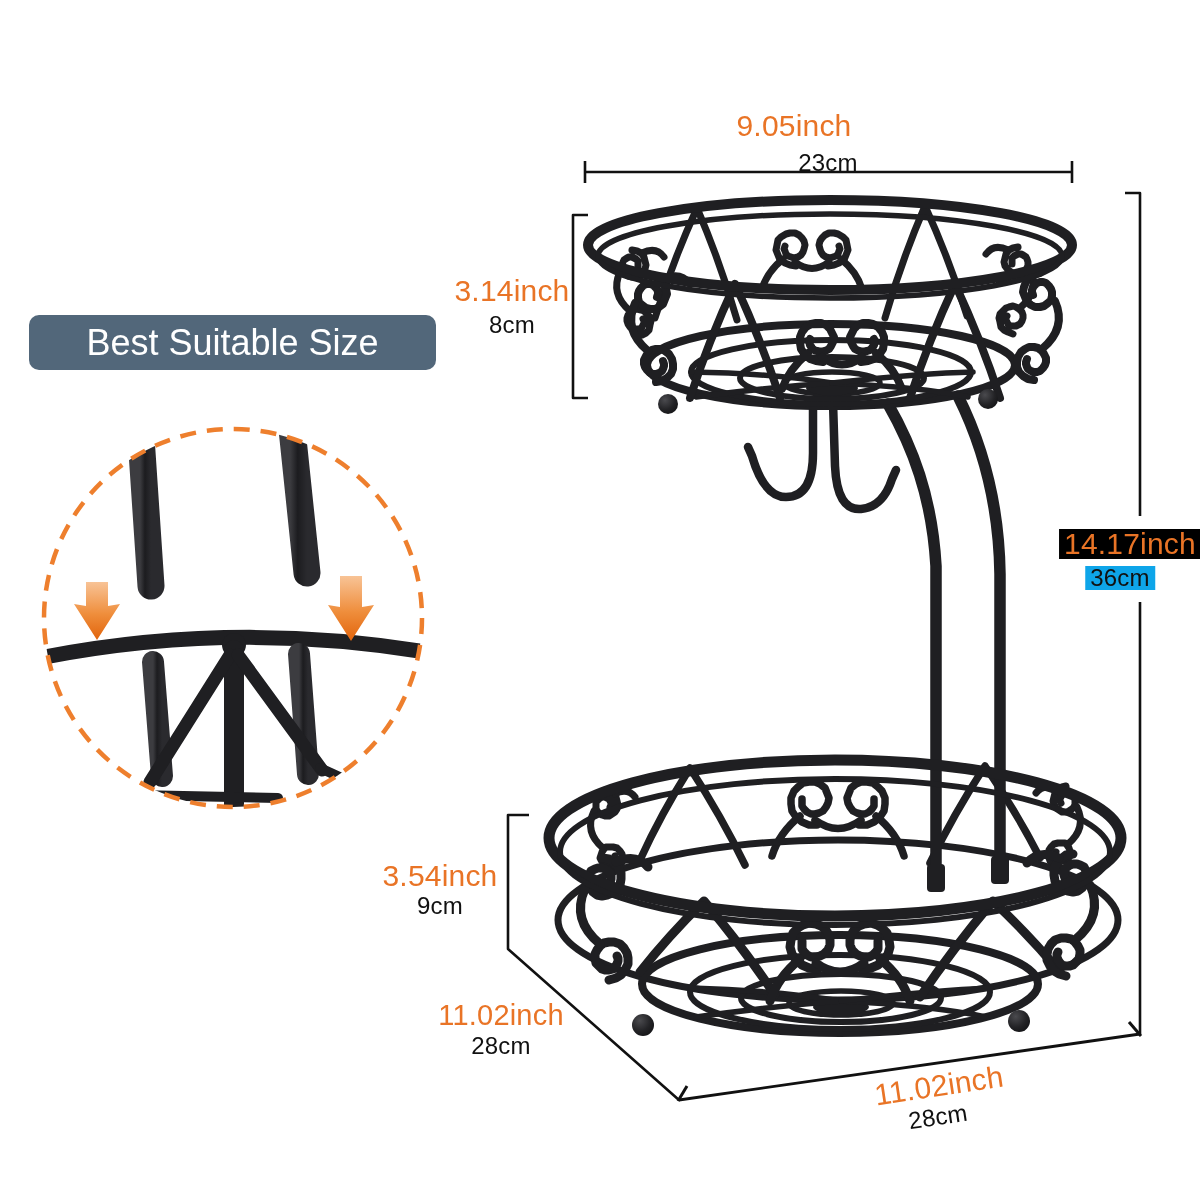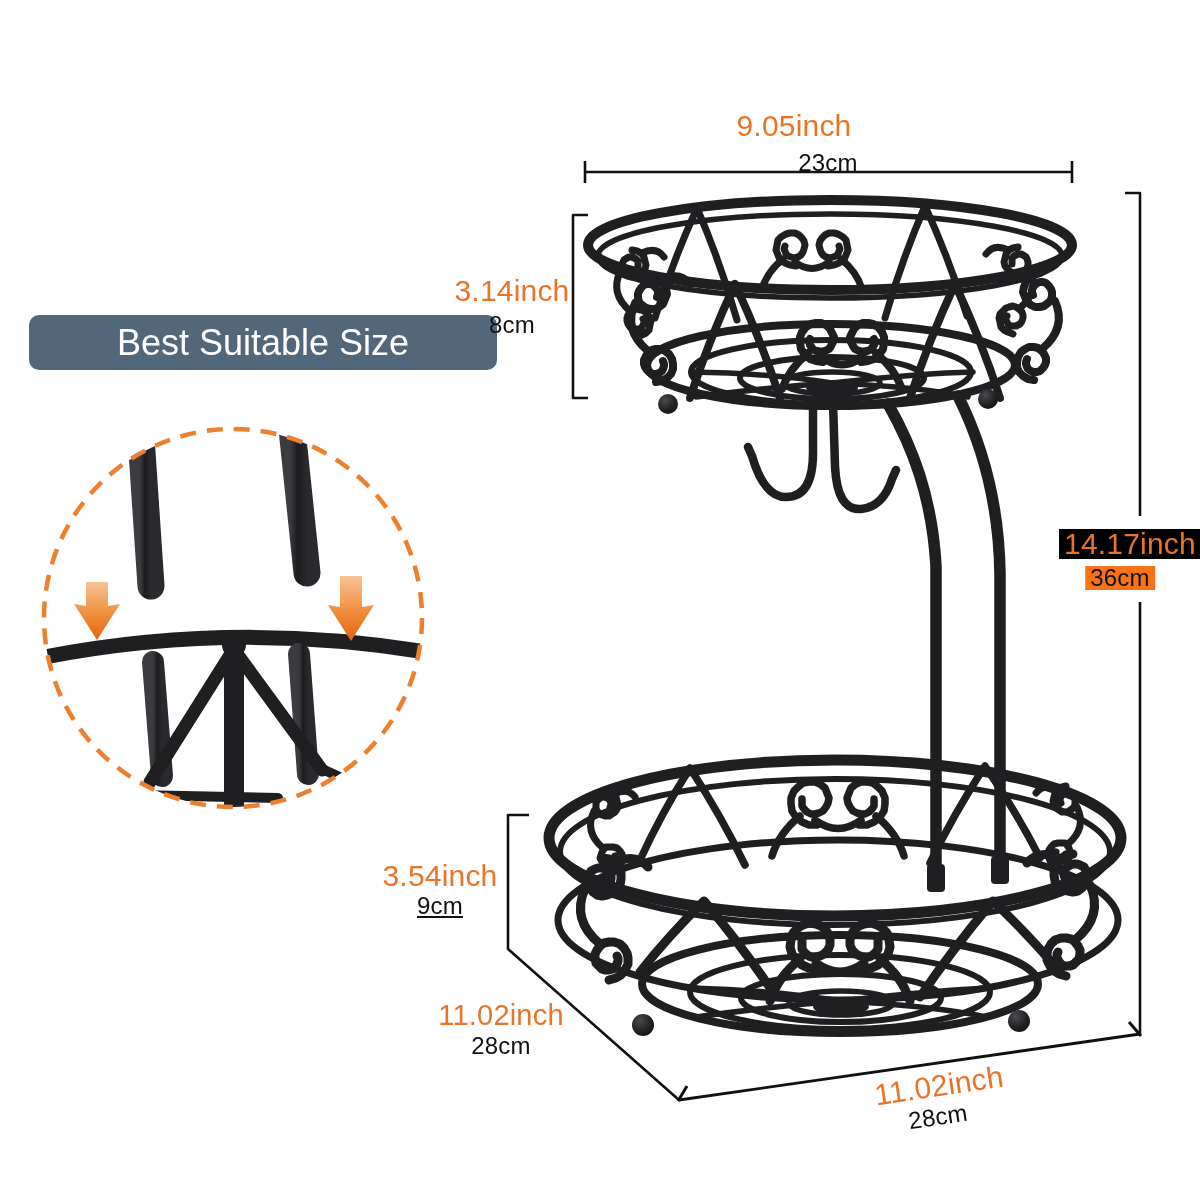--- a/index.html
+++ b/index.html
@@ -7,21 +7,21 @@
          font-family:"Liberation Sans", sans-serif; }
   .stage { position:relative; width:1200px; height:1200px; }
   .stage > svg { position:absolute; left:0; top:0; }
   .lbl { position:absolute; transform:translate(-50%,-50%); white-space:nowrap;
           line-height:1; letter-spacing:0.2px; }
   .inch { color:#e97426; }
   .cm   { color:#111111; }
   .f24 { font-size:24px; }
   .f29 { font-size:29px; }
   .f30 { font-size:30px; }
-  .badge { position:absolute; left:29px; top:315px; width:468px; height:55px;
+  .badge { position:absolute; left:29px; top:315px; width:407px; height:55px;
             background:#52677a; border-radius:10px;
             display:flex; align-items:center; justify-content:center; }
   .badge span { color:#ffffff; font-size:36px; }
 </style>
 </head>
 <body>
 
 <div class="stage">
   <svg width="1200" height="1200" viewBox="0 0 1200 1200">
     <defs>
@@ -177,20 +177,20 @@
       </g>
   </svg>
   <div class="badge">
     <span>Best Suitable Size</span>
   </div>
   <span class="lbl inch f30" style="left:794px;top:126px;">9.05inch</span>
     <span class="lbl cm f24" style="left:828px;top:157px;margin-top:6px;">23cm</span>
     <span class="lbl inch f30" style="left:512px;top:291px;">3.14inch</span>
     <span class="lbl cm f24" style="left:512px;top:325px;">8cm</span>
     <span class="lbl inch f30" style="left:1130px;top:544px;background:#000000;padding:0 5px;">14.17inch</span>
-    <span class="lbl cm f24" style="left:1120px;top:578px;background:#f97316;padding:0 5px;">36cm</span>
+    <span class="lbl cm f24" style="left:1120px;top:578px;background:#0ea5e9;padding:0 5px;">36cm</span>
     <span class="lbl inch f30" style="left:440px;top:876px;">3.54inch</span>
-    <span class="lbl cm f24" style="left:440px;top:906px;text-decoration:underline;">9cm</span>
+    <span class="lbl cm f24" style="left:440px;top:906px;">9cm</span>
     <span class="lbl inch f29" style="left:501px;top:1015px;">11.02inch</span>
     <span class="lbl cm f24" style="left:501px;top:1046px;">28cm</span>
     <span class="lbl inch f30" style="left:939px;top:1086px;transform:translate(-50%,-50%) rotate(-8.5deg);">11.02inch</span>
     <span class="lbl cm f24" style="left:938px;top:1117px;transform:translate(-50%,-50%) rotate(-8.5deg);">28cm</span>
 </div>
 
 </body></html>

